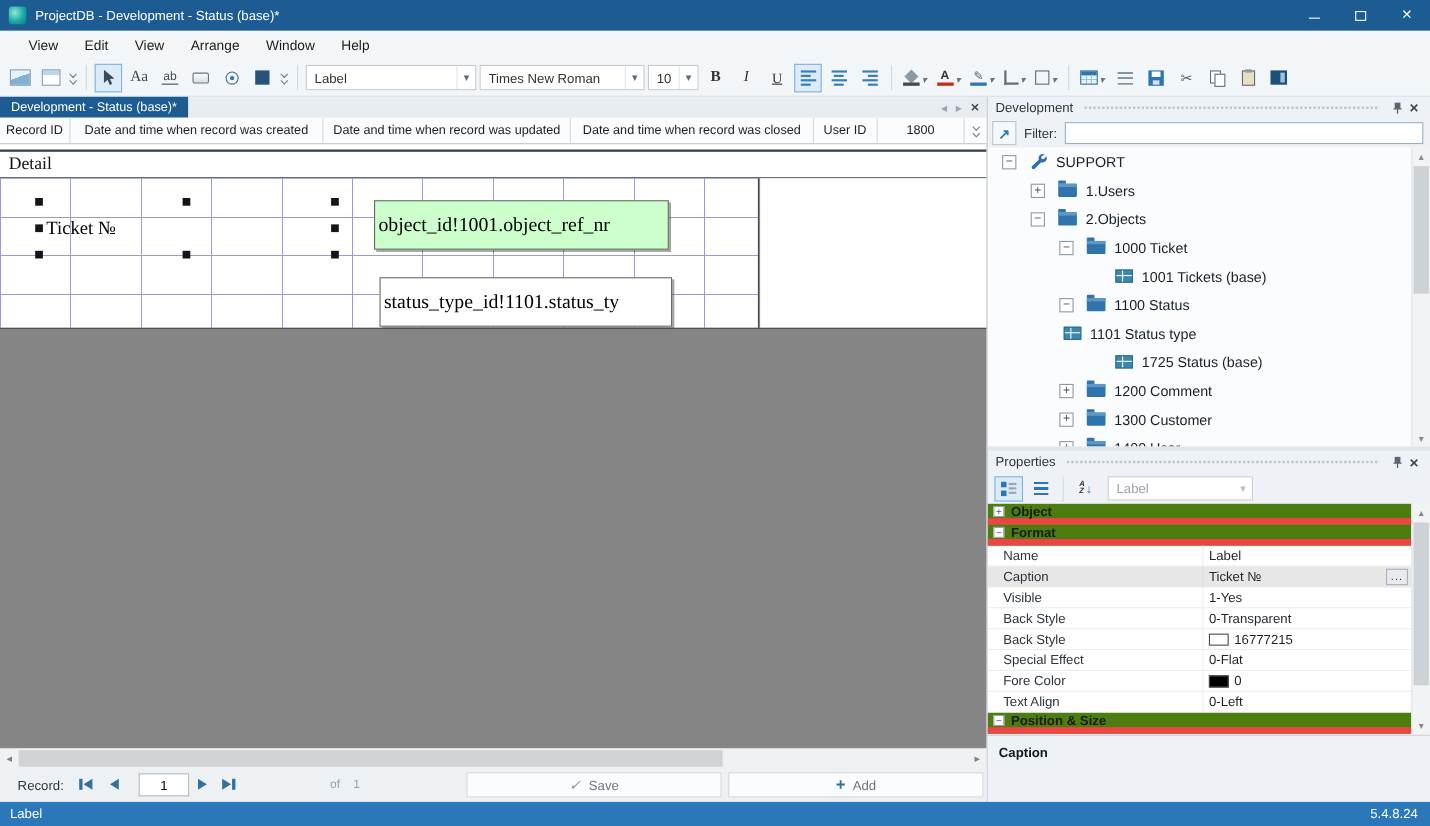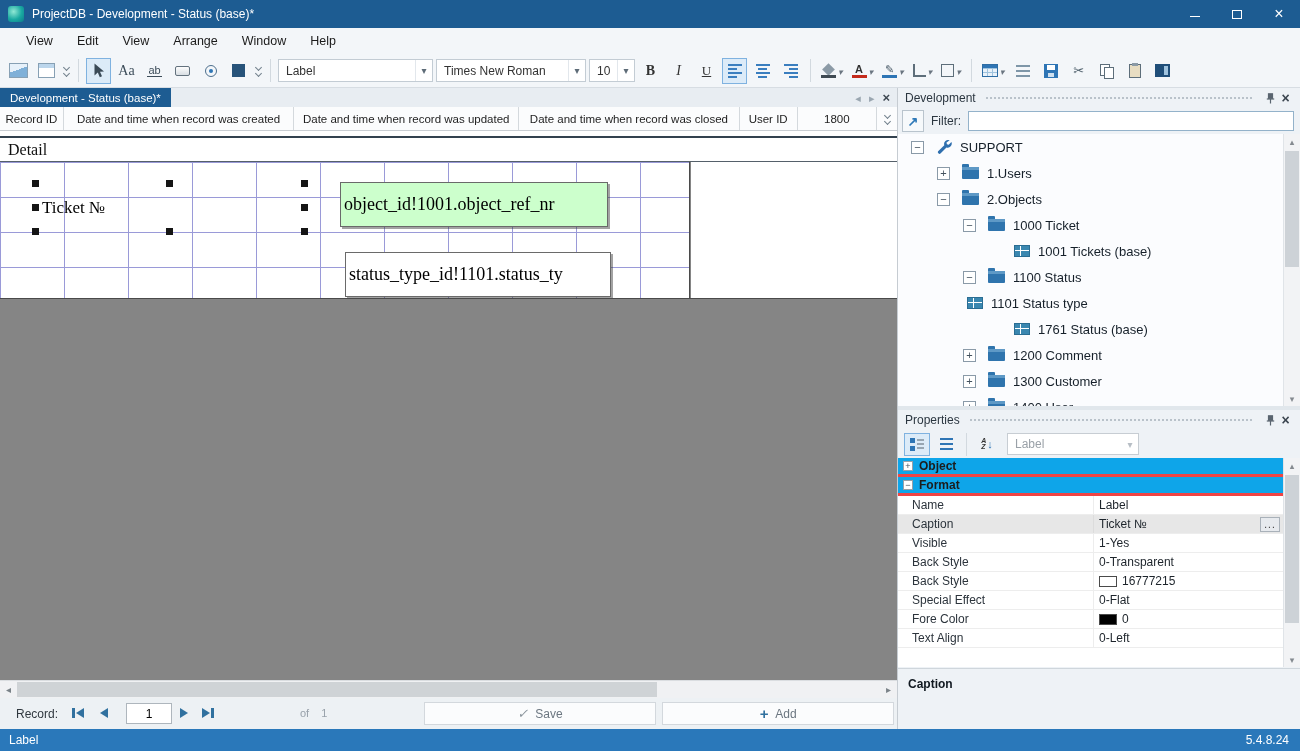--- a/index.html
+++ b/index.html
@@ -178,21 +178,21 @@
     linear-gradient(#98a6b2,#98a6b2) 7px 10px/7px 2px no-repeat}
   .icon-rows{width:13px;height:13px;background:repeating-linear-gradient(to bottom,#2e75b5 0 2px,transparent 2px 5px)}
   .icon-az{display:flex;flex-direction:column;line-height:6px;font-size:7px;font-weight:bold;color:#333}
   .icon-az::before{content:"A"}.icon-az::after{content:"Z"}
   .azarr::before{content:"↓";color:#2e75b5;font-size:11px}
   .pcombo{width:132px;height:22px;border:1px solid #c7cdd3;background:#fff;display:flex;align-items:center;padding-left:7px;color:#9aa1a8;font-size:12px;margin-left:4px}
   .pcombo .carr{margin-left:auto;width:16px;height:100%;display:flex;align-items:center;justify-content:center}
   .pcombo .carr::before{content:"▾";font-size:10px;color:#b7bec5}
   .pgrid{position:absolute;top:48px;left:0;right:17px;height:209px;background:#fff;font-size:12px}
   .prow{height:19px;display:flex;align-items:center;border-bottom:1px solid #ededed;position:relative}
-  .pgroup{background:#0ea5e9;font-weight:bold;color:#1c1c1c;border-bottom:3px solid #ef4444}
+  .pgroup{background:#4d7c0f;font-weight:bold;color:#1c1c1c;border-bottom:6px solid #ef4444}
   .gexp{width:10px;height:10px;border:1px solid #97a1aa;background:#fff;margin:0 6px 0 5px;font-size:9px;line-height:8px;text-align:center;font-weight:normal;color:#44525e}
   .gplus::before{content:"+"}
   .gminus::before{content:"−"}
   .pname{width:196px;align-self:stretch;display:flex;align-items:center;padding-left:14px;border-right:1px solid #ededed;color:#2c343c}
   .pval{flex:1;display:flex;align-items:center;gap:5px;padding-left:5px;color:#1d242b}
   .prow-sel{background:#e7e7e7}
   .prow-sel .pname{border-right-color:#dcdcdc}
   .pell{margin-left:auto;margin-right:3px;width:20px;height:15px;border:1px solid #a9b1b9;background:#e7eaee;font-size:10px;letter-spacing:1px;display:flex;align-items:center;justify-content:center;color:#333}
   .swatch{width:18px;height:11px;border:1px solid #4a4a4a;display:inline-block}
   .sw-white{background:#ffffff}
@@ -501,21 +501,21 @@
           <span>1100 Status</span>
         </div>
         <div class="trow" style="padding-left:44px">
           <span class="tspacer"></span>
           <span class="ticon tbl"></span>
           <span>1101 Status type</span>
         </div>
         <div class="trow" style="padding-left:91px">
           <span class="tspacer"></span>
           <span class="ticon tbl"></span>
-          <span>1761 Status (base)</span>
+          <span>1725 Status (base)</span>
         </div>
         <div class="trow" style="padding-left:65px">
           <span class="texp">+</span>
           <span class="ticon folder"></span>
           <span>1200 Comment</span>
         </div>
         <div class="trow" style="padding-left:65px">
           <span class="texp">+</span>
           <span class="ticon folder"></span>
           <span>1300 Customer</span>
@@ -620,20 +620,24 @@
             <i class="swatch sw-black"></i>
             <span>0</span>
           </span>
         </div>
         <div class="prow">
           <span class="pname">Text Align</span>
           <span class="pval">
               <span>0-Left</span>
             </span>
         </div>
+        <div class="prow pgroup">
+          <span class="gexp gminus"></span>
+          <span>Position &amp; Size</span>
+        </div>
       </div>
       <div class="vscroll prop-vs">
         <span class="vsa vsa-up"></span>
         <div class="vthumb prop-th"></div>
         <span class="vsa vsa-dn"></span>
       </div>
       <div class="pfooter">
         <span class="pfooter-title">Caption</span>
       </div>
     </div>

